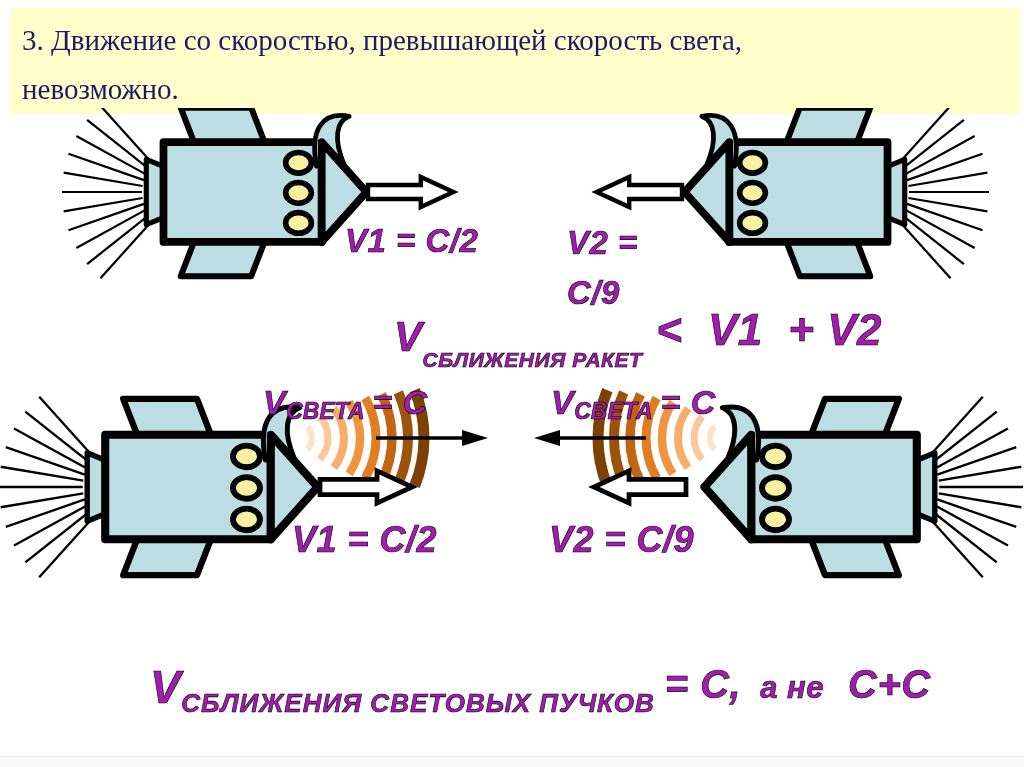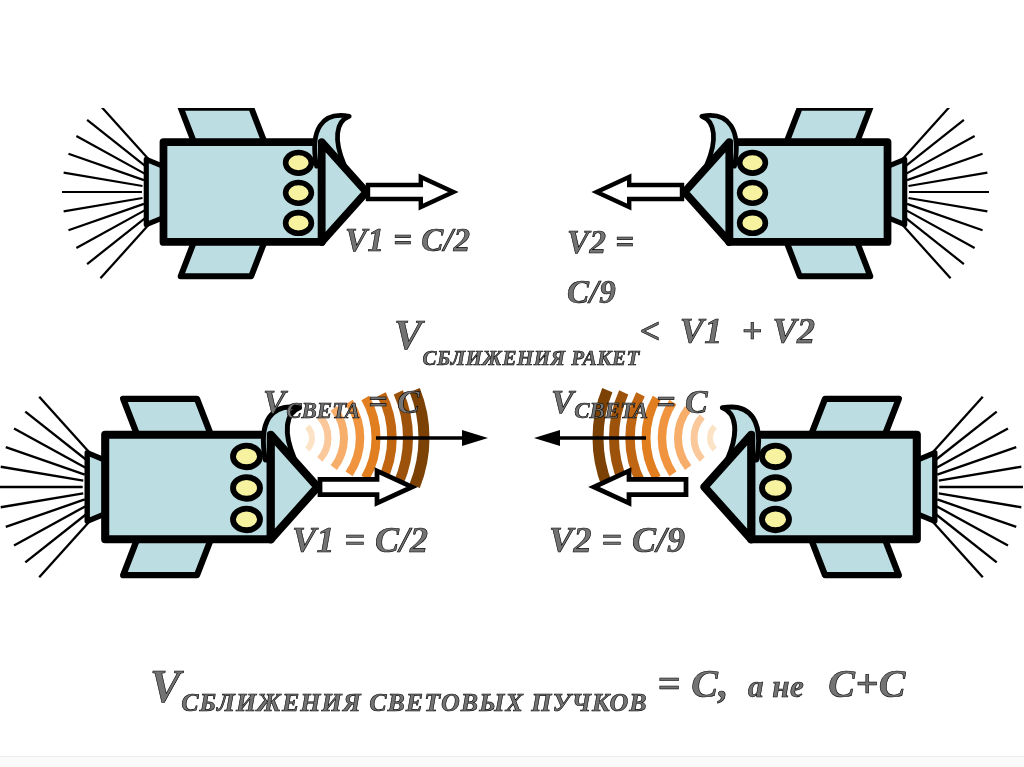--- a/index.html
+++ b/index.html
@@ -11,48 +11,54 @@
     position:absolute; left:10px; top:8px; width:1010px; height:106px;
     background:#FFFFCC;
   }
   .title-text {
     position:absolute; left:12px; top:8px; width:980px;
     font-family:"Liberation Serif", serif;
     color:#1A1A66; font-size:29px; line-height:49px; font-weight:normal;
   }
   .scene { position:absolute; left:0; top:108px; width:1024px; height:560px; }
   .lbl {
-    position:absolute; white-space:nowrap; color:#737373;
-    font-weight:bold; font-style:italic; letter-spacing:0.5px;font-family:Liberation Serif, serif;
+    position:absolute; white-space:nowrap; color:#a21caf;
+    font-weight:bold; font-style:italic; letter-spacing:0.5px;
     -webkit-text-stroke:0.6px #000;
   }
   .lbl span { white-space:pre; }
   .sz-top { font-size:33px; }
   .sz-bot { font-size:36px; }
   .light-lbl { font-size:34px; }
   .light-lbl .sub { font-size:23px; position:relative; top:5px; letter-spacing:0; }
   .light-lbl .rhs { margin-left:8px; }
   .formula1 { font-size:42px; }
   .formula1 .sub { font-size:21px; position:relative; top:16px; letter-spacing:0.5px; }
-  .formula1 .rhs { font-size:36px; position:relative; top:-6px; }
+  .formula1 .rhs { font-size:44px; position:relative; top:-6px; margin-left:14px; }
   .formula2 { font-size:46px; }
   .formula2 .sub { font-size:26px; position:relative; top:9px; letter-spacing:1px; }
   .formula2 .rhs { font-size:40px; position:relative; top:-5px; margin-left:10px; }
   .formula2 .note { font-size:31px; position:relative; top:-5px; margin-left:19px; }
   .formula2 .note-expr { font-size:40px; position:relative; top:-5px; margin-left:24px; }
   .bottom-strip {
     position:absolute; left:0; bottom:0; width:1024px; height:10px;
     background:#fafafa; border-top:1px solid #ececec;
   }
 </style>
 </head>
 <body>
 
 <div class="slide">
 
+  <div class="title-band">
+    <div class="title-text">
+      <div>3. Движение со скоростью, превышающей скорость света,</div>
+      <div>невозможно.</div>
+    </div>
+  </div>
 
   <svg class="scene" viewBox="0 0 1024 560">
     <defs>
       <g id="rocket" stroke="#000" stroke-linejoin="round">
         <g stroke-width="2.6">
           <line x1="57.0" y1="131.2" x2="-5.3" y2="200.3"></line>
           <line x1="52.1" y1="126.1" x2="-20.8" y2="183.8"></line>
           <line x1="48.2" y1="120.2" x2="-33.3" y2="165.0"></line>
           <line x1="45.3" y1="113.8" x2="-42.5" y2="144.4"></line>
           <line x1="43.6" y1="107.0" x2="-48.1" y2="122.5"></line>

